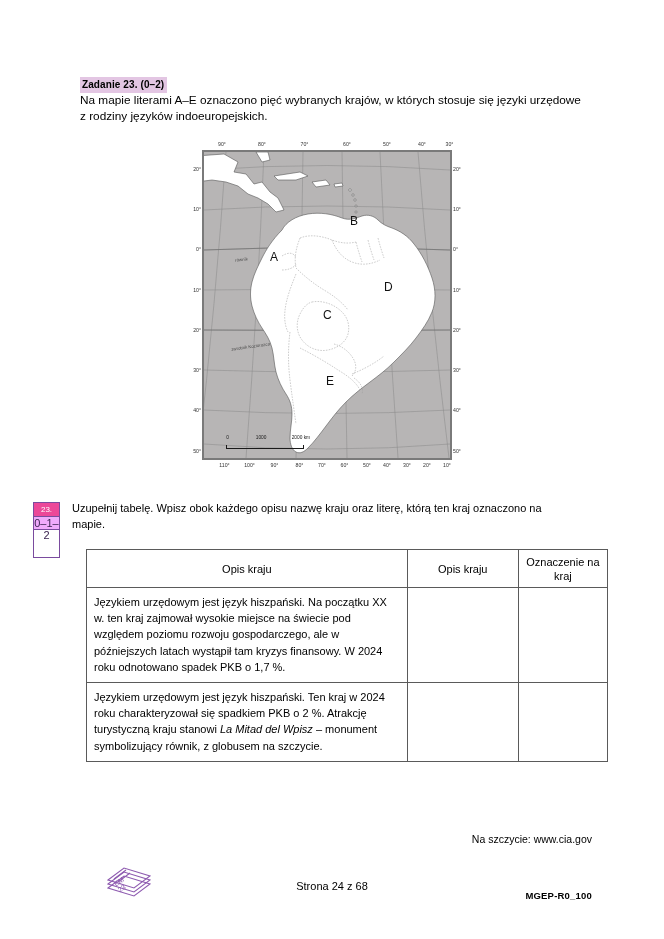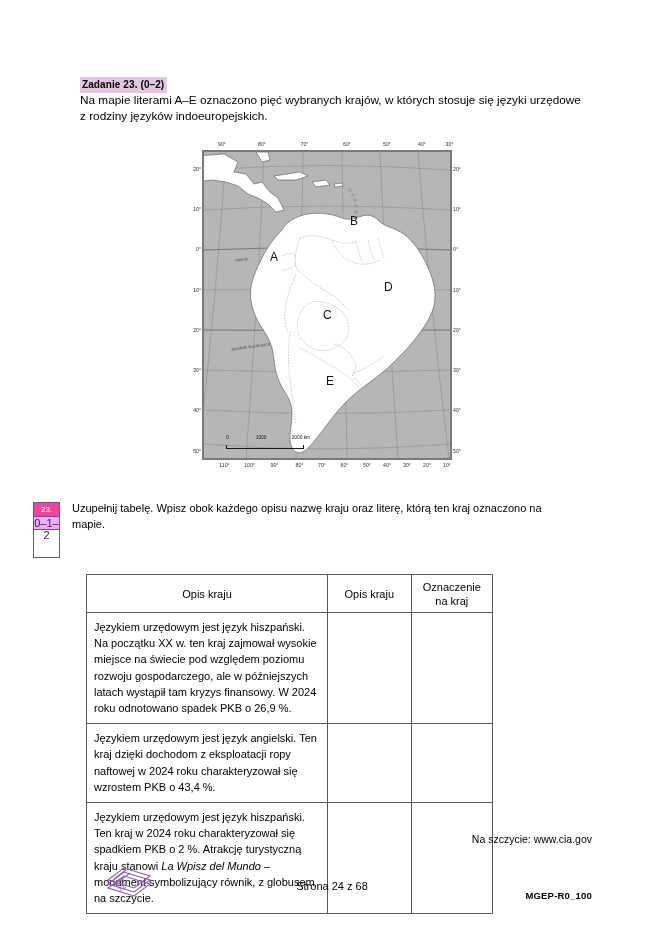--- a/index.html
+++ b/index.html
@@ -170,22 +170,22 @@
     width: 505px;
     font-size: 11px;
     font-weight: normal;
     line-height: 16.4px;
   }
 
   
   .answer-table {
     position: absolute;
     left: 86px;
-    top: 574px;
-    width: 407px;
+    top: 549px;
+    width: 522px;
     border-collapse: collapse;
     font-size: 11px;
   }
   .answer-table th,
   .answer-table td {
     border: 1px solid #5a5a5a;
     vertical-align: top;
     padding: 0;
   }
   .answer-table th {
@@ -431,31 +431,26 @@
 <table class="answer-table">
   <thead>
     <tr>
       <th class="col-desc">Opis kraju</th>
       <th class="col-name">Opis kraju</th>
       <th class="col-mark">Oznaczenie na kraj</th>
     </tr>
   </thead>
   <tbody>
     <tr>
-      <td class="desc">Językiem urzędowym jest język hiszpański. Na początku XX w. ten kraj zajmował wysokie miejsce na świecie pod względem poziomu rozwoju gospodarczego, ale w późniejszych latach wystąpił tam kryzys finansowy. W 2024 roku odnotowano spadek PKB o 26,9 %.</td>
+      <td class="desc">Językiem urzędowym jest język hiszpański. Na początku XX w. ten kraj zajmował wysokie miejsce na świecie pod względem poziomu rozwoju gospodarczego, ale w późniejszych latach wystąpił tam kryzys finansowy. W 2024 roku odnotowano spadek PKB o 1,7 %.</td>
       <td class="blank"></td>
       <td class="blank"></td>
     </tr>
     <tr>
-      <td class="desc">Językiem urzędowym jest język angielski. Ten kraj dzięki dochodom z eksploatacji ropy naftowej w 2024 roku charakteryzował się wzrostem PKB o 43,4 %.</td>
-      <td class="blank"></td>
-      <td class="blank"></td>
-    </tr>
-    <tr>
-      <td class="desc"><span>Językiem urzędowym jest język hiszpański. Ten kraj w 2024 roku charakteryzował się spadkiem PKB o 2 %. Atrakcję turystyczną kraju stanowi </span><i>La Wpisz del Mundo</i><span> – monument symbolizujący równik, z globusem na szczycie.</span></td>
+      <td class="desc"><span>Językiem urzędowym jest język hiszpański. Ten kraj w 2024 roku charakteryzował się spadkiem PKB o 2 %. Atrakcję turystyczną kraju stanowi </span><i>La Mitad del Wpisz</i><span> – monument symbolizujący równik, z globusem na szczycie.</span></td>
       <td class="blank"></td>
       <td class="blank"></td>
     </tr>
   </tbody>
 </table>
 
 <div class="source-note">Na szczycie: www.cia.gov</div>
 
 <div class="footer-logo">
   <svg width="56" height="48" viewBox="0 0 56 48">

